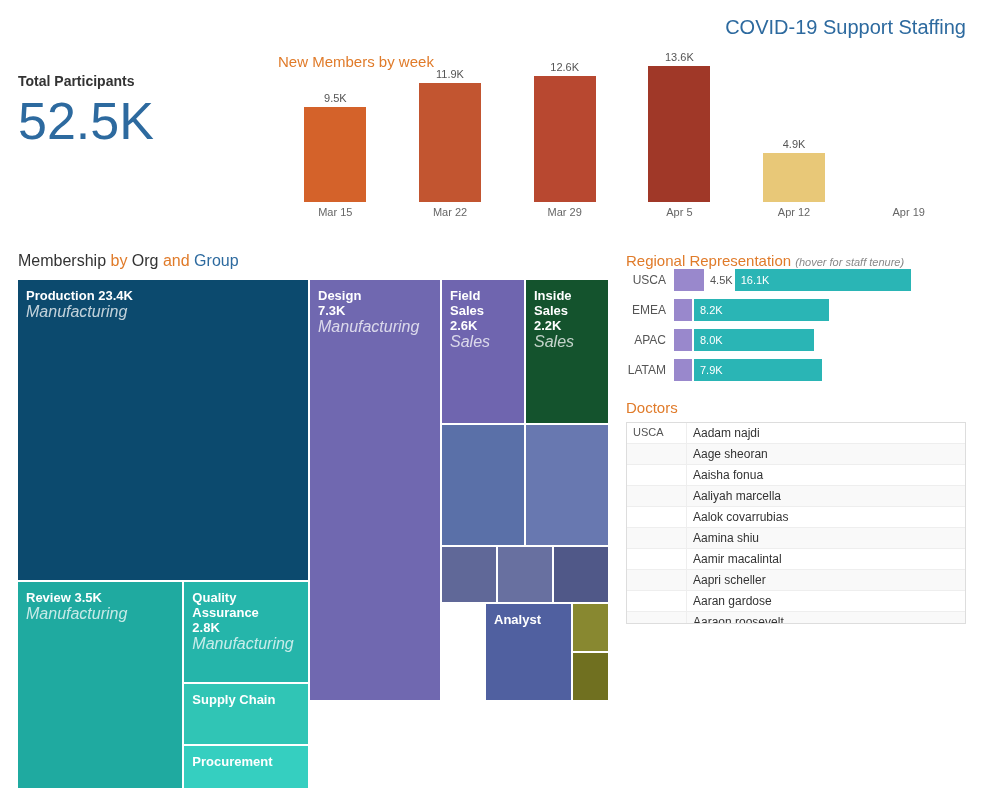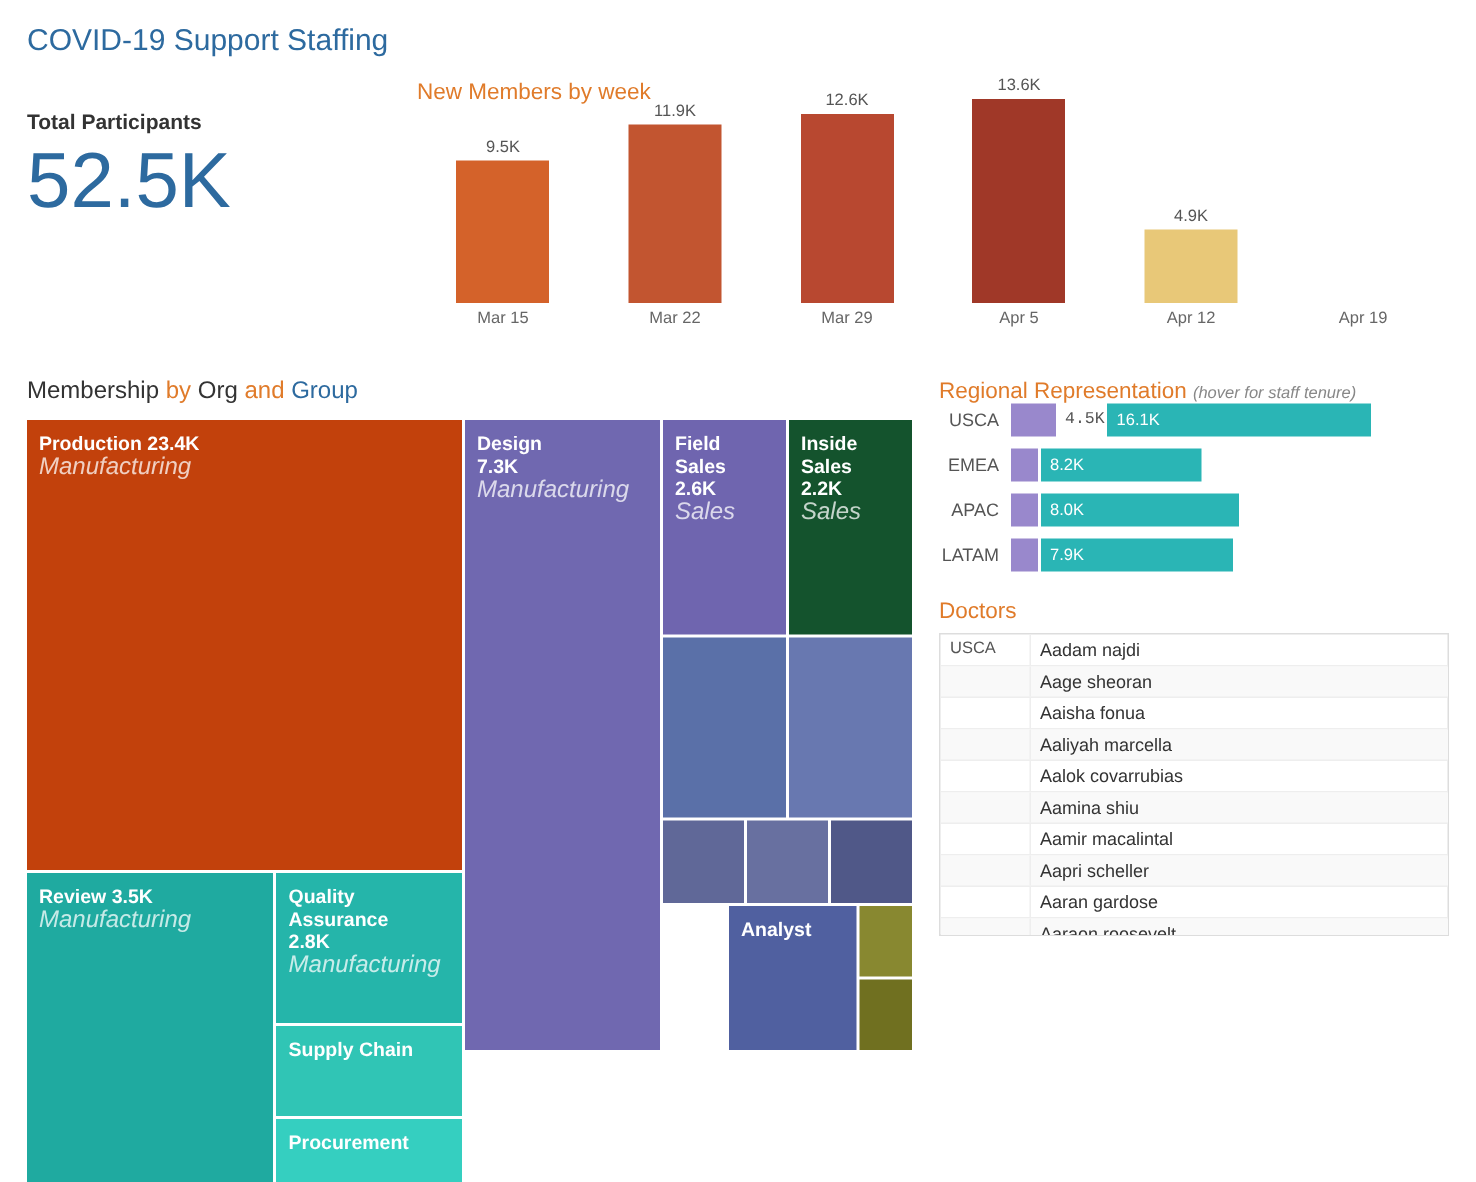--- a/index.html
+++ b/index.html
@@ -13,20 +13,21 @@
       color: #333;
     }
     .page {
       padding: 16px 18px;
     }
     .page-title {
       font-size: 20px;
       font-weight: 400;
       color: #2d6a9f;
       margin-bottom: 14px;
+      text-align: right;
     }
     
     .top-section {
       display: flex;
       gap: 0;
       margin-bottom: 14px;
     }
     .total-participants {
       width: 260px;
       flex-shrink: 0;
@@ -144,21 +145,21 @@
     .tm-cell .sub {
       font-size: 16px;
       color: rgba(255,255,255,0.75);
       font-style: italic;
     }
     
     .teal-dark { background-color: #1a8a8a; }
 
     
     .production-block {
-      background-color: #c2410c;
+      background-color: #0c4a6e;
       flex: 1;
       min-height: 300px;
     }
     .review-block { background-color: #1faaa0; min-height: 100px; flex: 1; }
     .qa-block { background-color: #25b5aa; min-height: 100px; flex: 1; }
     .supply-block { background-color: #2abfb5; min-height: 60px; }
     .proc-block { background-color: #2fc9be; min-height: 60px; }
     .design-block { background-color: #7068b0; flex: 1; min-height: 300px; }
     .field-block { background-color: #6f65af; flex: 1; }
     .inside-block { background-color: #7a72bb; flex: 1; }
@@ -214,21 +215,20 @@
     }
     .region-bar-teal .bar-val {
       font-size: 11px;
       color: #fff;
       font-weight: 500;
     }
     .region-bar-label {
       font-size: 11px;
       color: #555;
       margin-left: 4px;
-      font-family: Liberation Mono, monospace;
     }
 
     
     .doctors-title {
       font-size: 15px;
       color: #e07b2a;
       margin-bottom: 6px;
     }
     .doctors-table {
       border: 1px solid #ddd;
@@ -419,30 +419,30 @@
               <div class="region-bar-label">4.5K</div>
               <div class="region-bar-teal" style="width: 176px;">
                 <span class="bar-val">16.1K</span>
               </div>
             </div>
           </div>
           <div class="region-row">
             <div class="region-name">EMEA</div>
             <div class="region-bar-container">
               <div class="region-bar-purple" style="width: 18px;"></div>
-              <div class="region-bar-teal" style="width: 107px;">
+              <div class="region-bar-teal" style="width: 135px;">
                 <span class="bar-val">8.2K</span>
               </div>
             </div>
           </div>
           <div class="region-row">
             <div class="region-name">APAC</div>
             <div class="region-bar-container">
               <div class="region-bar-purple" style="width: 18px;"></div>
-              <div class="region-bar-teal" style="width: 132px;">
+              <div class="region-bar-teal" style="width: 120px;">
                 <span class="bar-val">8.0K</span>
               </div>
             </div>
           </div>
           <div class="region-row">
             <div class="region-name">LATAM</div>
             <div class="region-bar-container">
               <div class="region-bar-purple" style="width: 18px;"></div>
               <div class="region-bar-teal" style="width: 128px;">
                 <span class="bar-val">7.9K</span>

